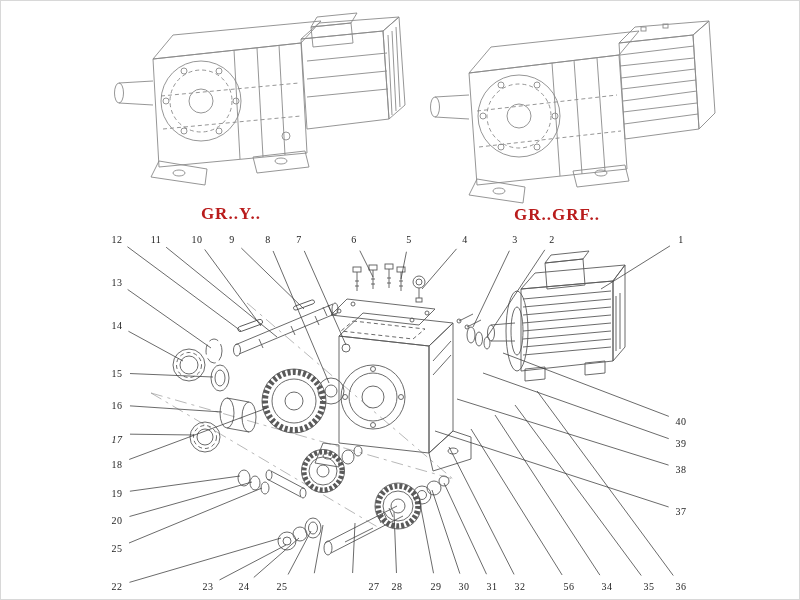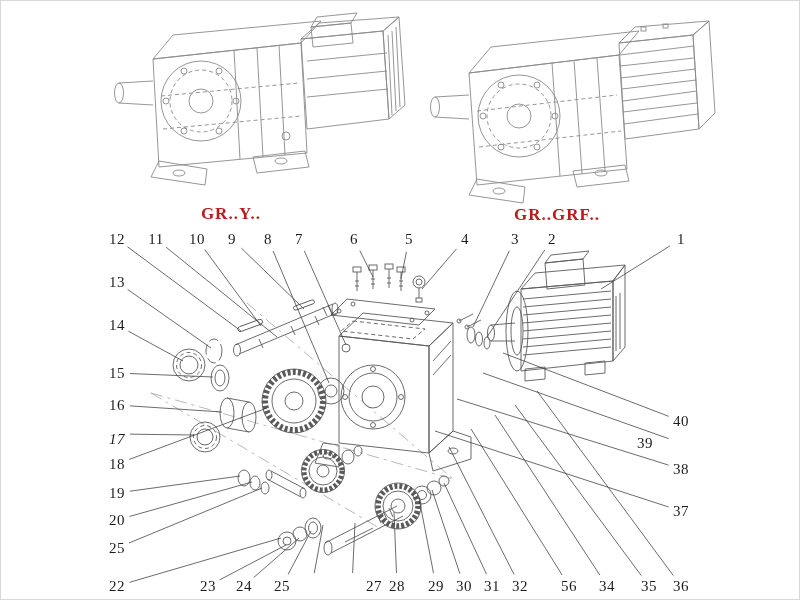--- a/index.html
+++ b/index.html
@@ -6,21 +6,21 @@
   html,body { background:#ffffff; }
   body { font-family:"Liberation Serif", serif; }
   #stage {
     position:relative; width:800px; height:600px;
     background:#ffffff; border:1px solid #d8d8d8; overflow:hidden; margin:0 auto;
   }
   #artwork { position:absolute; left:0; top:0; width:800px; height:600px; }
   #callout-layer { position:absolute; left:0; top:0; width:800px; height:600px; pointer-events:none; }
   .callout {
     position:absolute; transform:translate(-50%,-50%);
-    font-family:"Liberation Serif", serif; font-size:15px; color:#1c1c1c; letter-spacing:.5px;
+    font-family:"Liberation Serif", serif; font-size:10px; color:#1c1c1c; letter-spacing:.5px;
     white-space:nowrap;
   }
   .model-label {
     position:absolute; transform:translate(-50%,-50%);
     font-family:"Liberation Serif", serif; font-weight:bold; font-size:17px;
     letter-spacing:1px; color:#b91c1c; white-space:nowrap;
   }
   #model-label-left  { left:230px; top:213px; }
   #model-label-right { left:556px; top:214px; }
 </style>
@@ -386,19 +386,19 @@
       <div class="callout" style="left: 435px; top: 585px;">29</div>
       <div class="callout" style="left: 463px; top: 585px;">30</div>
       <div class="callout" style="left: 491px; top: 585px;">31</div>
       <div class="callout" style="left: 519px; top: 585px;">32</div>
       <div class="callout" style="left: 568px; top: 585px;">56</div>
       <div class="callout" style="left: 606px; top: 585px;">34</div>
       <div class="callout" style="left: 648px; top: 585px;">35</div>
       <div class="callout" style="left: 680px; top: 585px;">36</div>
       <div class="callout" style="left: 680px; top: 510px;">37</div>
       <div class="callout" style="left: 680px; top: 468px;">38</div>
-      <div class="callout" style="left: 644px; top: 442px; text-align: right;">39</div>
+      <div class="callout" style="left: 680px; top: 442px; text-align: right;">39</div>
       <div class="callout" style="left: 680px; top: 420px;">40</div>
     </div>
 
   <div id="model-label-left" class="model-label">GR..Y..</div>
   <div id="model-label-right" class="model-label">GR..GRF..</div>
 </div>
 
 </body></html>

